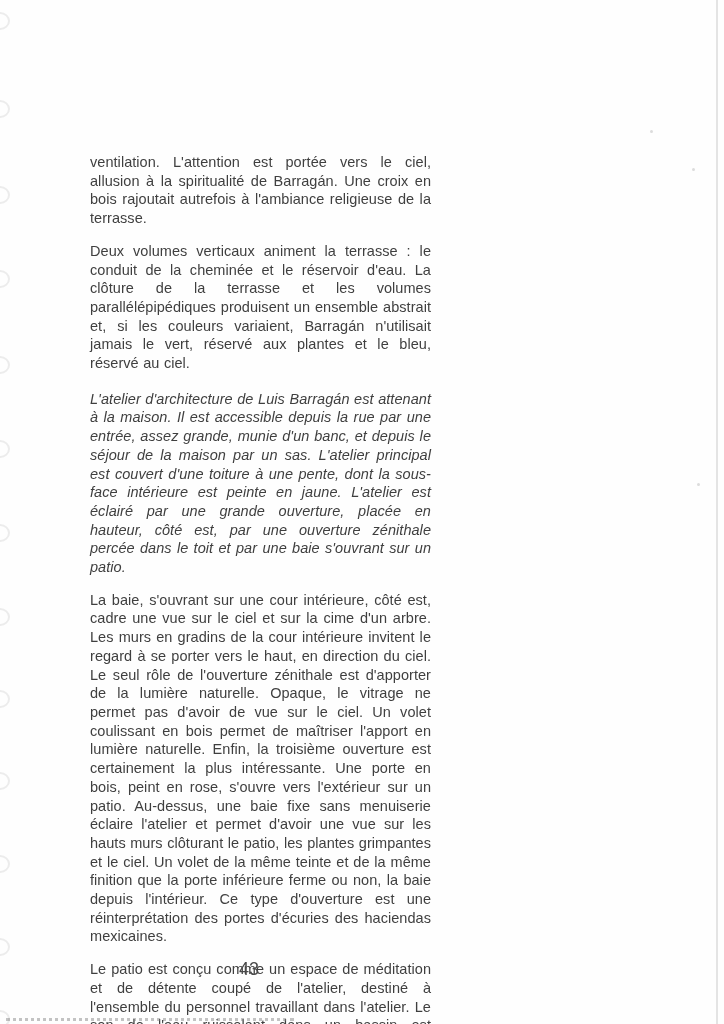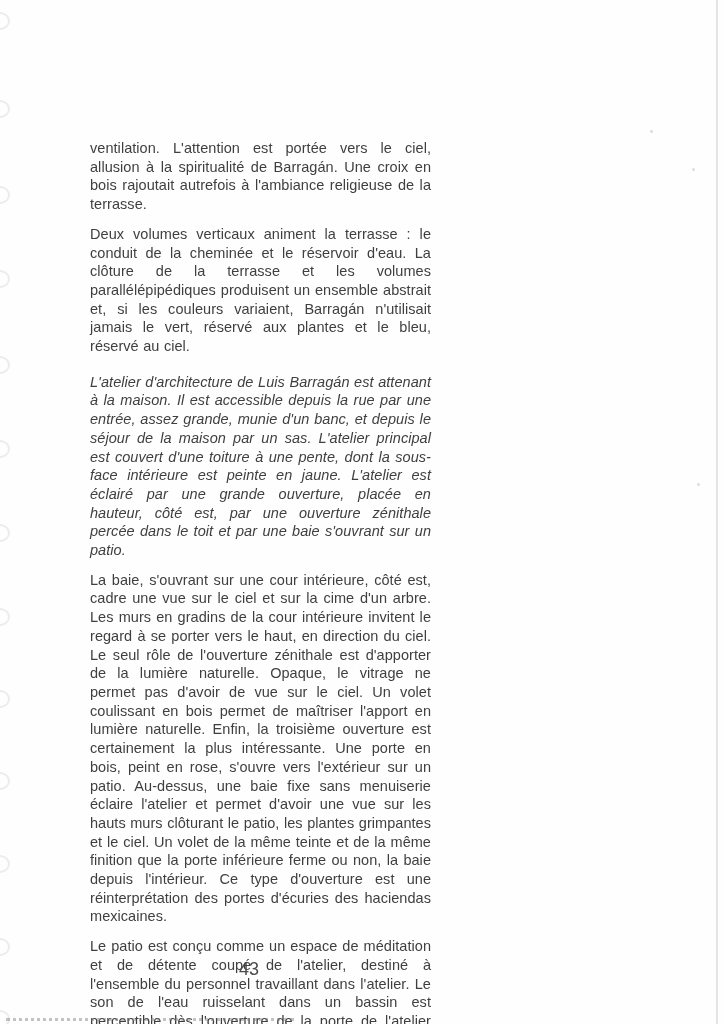--- a/index.html
+++ b/index.html
@@ -23,21 +23,21 @@
     font-size: 14.5px;
     line-height: 18.7px;
     color: #3f3f3f;
     text-align: justify;
     letter-spacing: 0.05px;
     word-spacing: 0.4px;
     -webkit-hyphens: auto;
     hyphens: auto;
   }
   .text-block p {
-    margin: 0 0 11px 0;
+    margin: 14px 0 11px 0;
   }
   .text-block p.gap-before {
     margin-top: 17px;
     font-style: italic;
   }
   .page-number {
     position: absolute;
     left: 239px;
     top: 959px;
     font-size: 18px;

